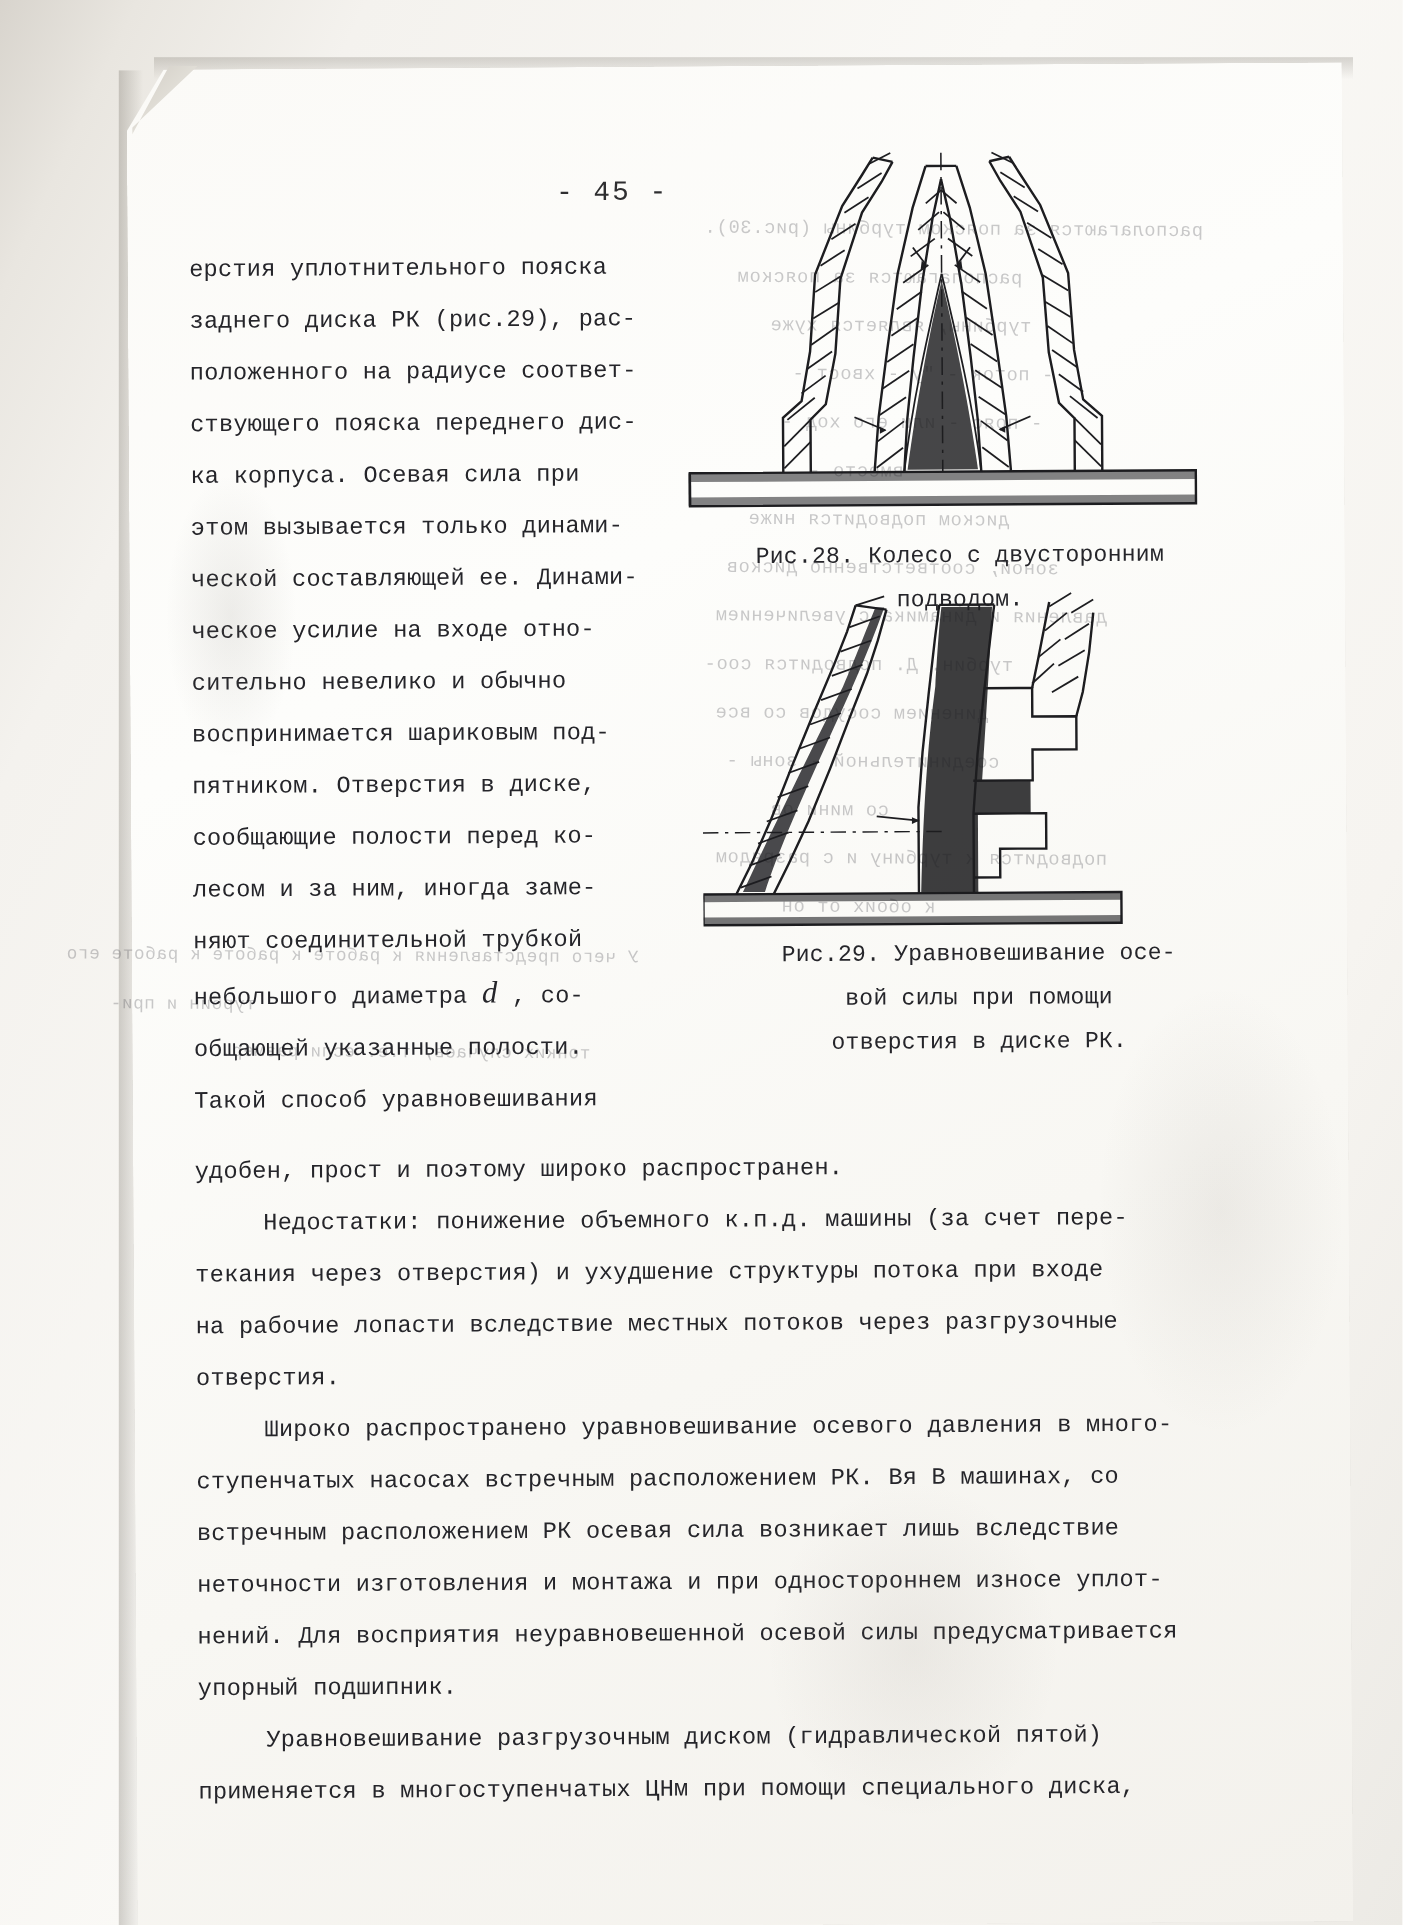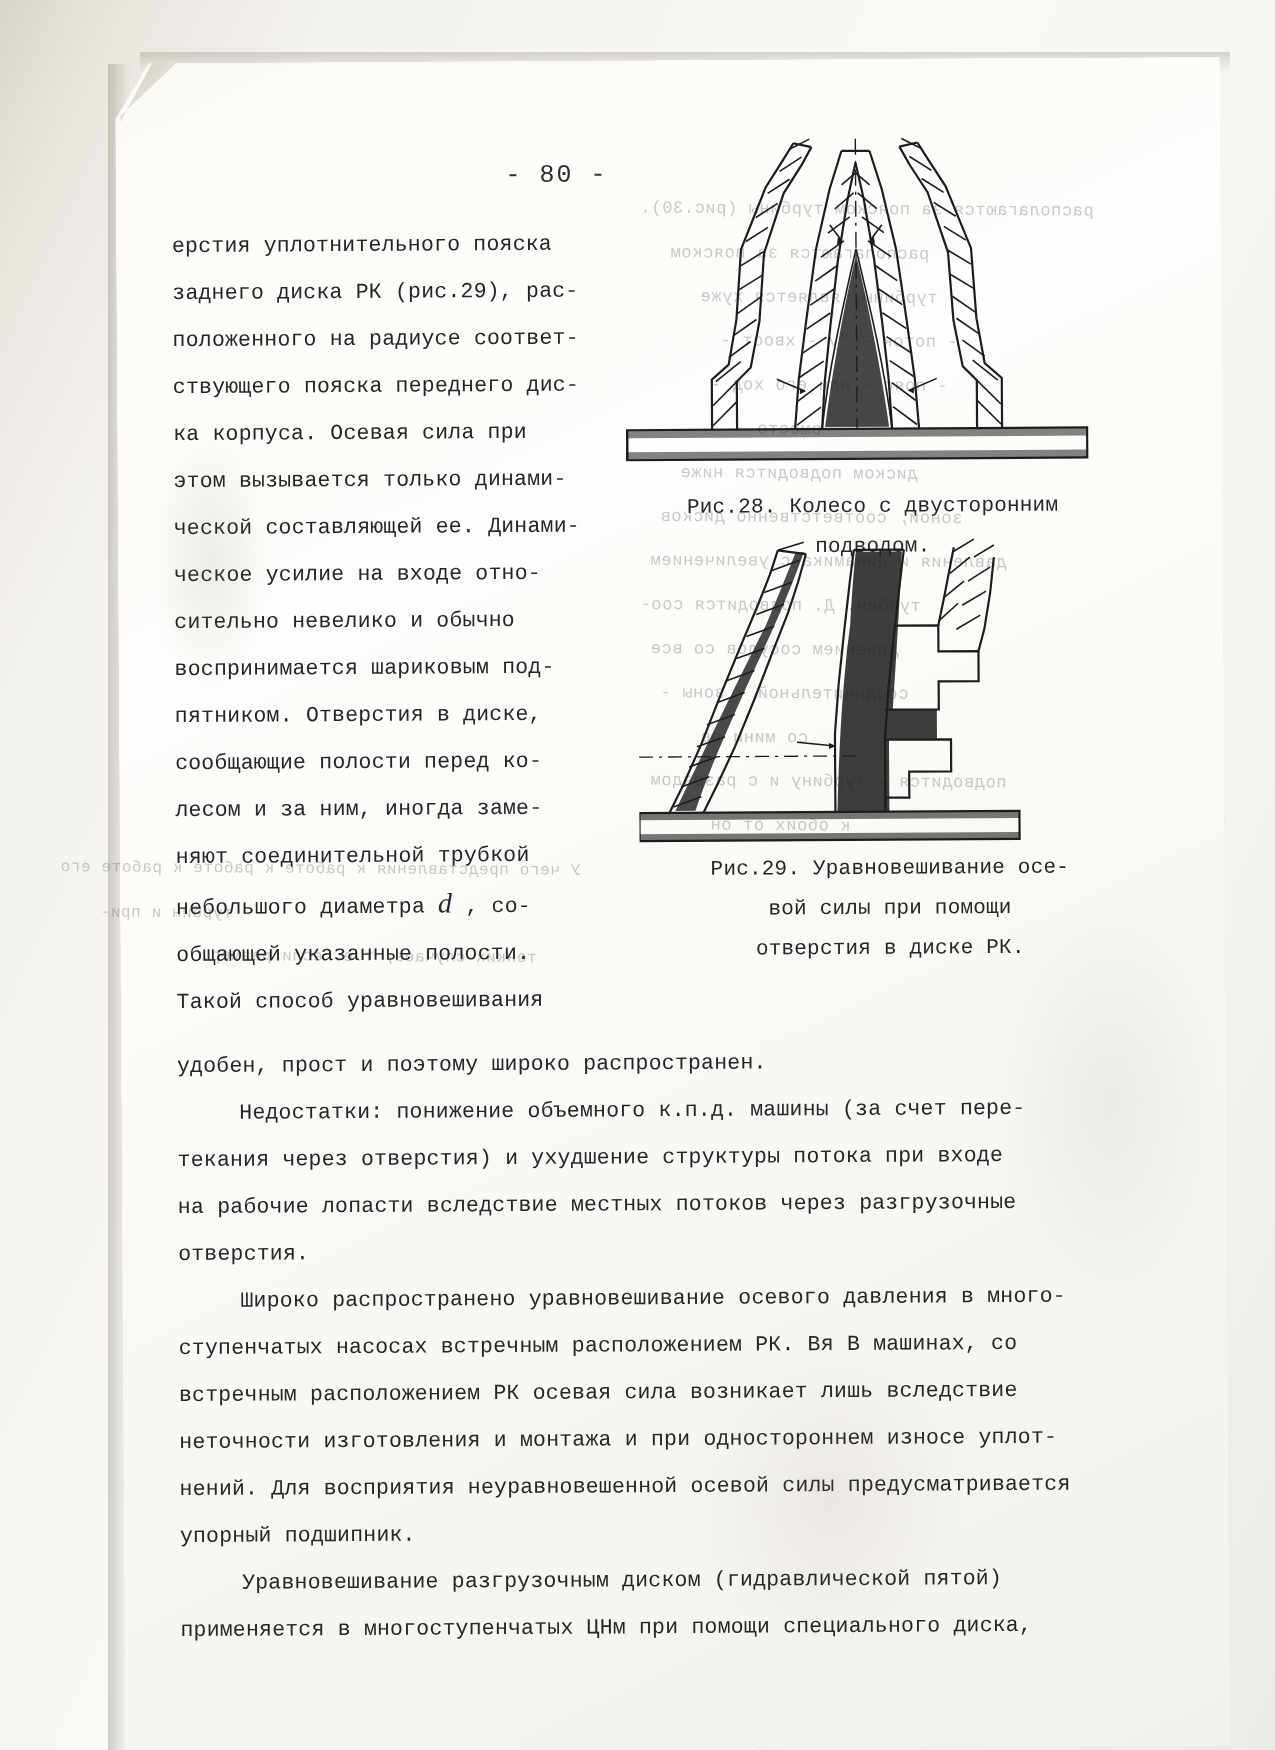--- a/index.html
+++ b/index.html
@@ -187,21 +187,21 @@
     <div class="ghost" style="left:70px; top:616px;">к обоих от он</div>
   </div>
   <div class="ghost-block" style="left:60px; top:860px;">
     <div class="ghost" style="left:0; top:0; font-size:16px;">У  чего представления к работе к работе к работе  его</div>
     <div class="ghost" style="left:40px; top:44px; font-size:16px;">турбин и при-</div>
     <div class="ghost" style="left:140px; top:88px; font-size:16px;">тонких случаев, т.е. если размер.</div>
   </div>
 
   <div class="content">
 
-    <div class="page-number">- 80 -</div>
+    <div class="page-number">- 45 -</div>
 
     <div class="col-left">
       <p>ерстия уплотнительного пояска</p>
       <p>заднего диска РК (рис.29), рас-</p>
       <p>положенного на радиусе соответ-</p>
       <p>ствующего пояска переднего дис-</p>
       <p>ка корпуса. Осевая сила при</p>
       <p>этом вызывается только динами-</p>
       <p>ческой составляющей ее. Динами-</p>
       <p>ческое усилие на входе  отно-</p>

